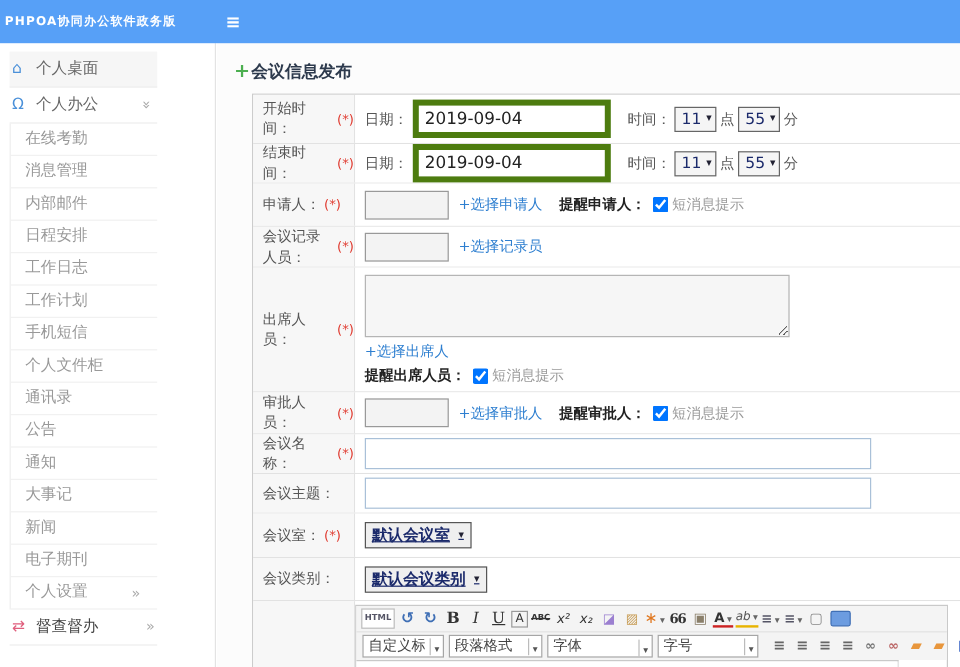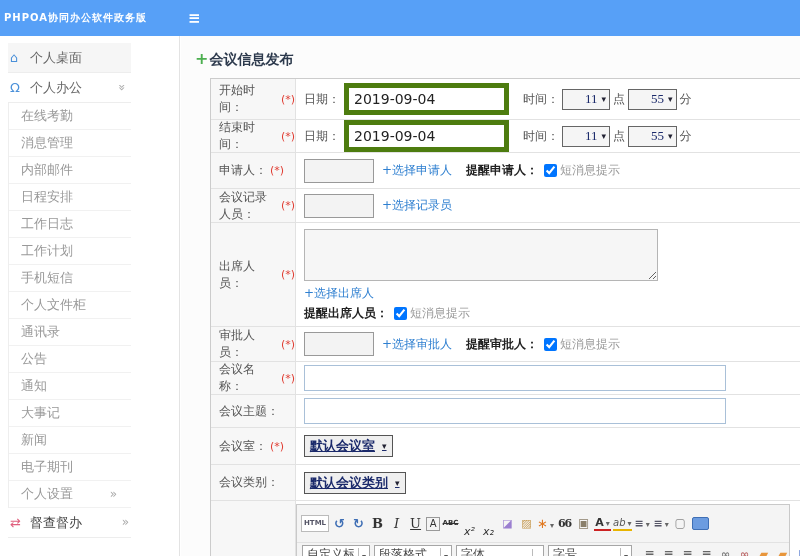--- a/index.html
+++ b/index.html
@@ -36,21 +36,21 @@
   .flabel{width:85px;flex-shrink:0;background:#f7f7f7;border-right:1px solid #e2e2e2;
           font-size:12px;color:#555;display:flex;align-items:center;padding-left:8px;box-sizing:border-box;}
   .req{color:#e03c31;margin-left:3px;font-size:11px;}
   .fvalue{flex:1;display:flex;align-items:center;padding:4px 8px;font-size:12px;color:#555;background:#fff;}
   .fvalue.col{flex-direction:column;align-items:flex-start;justify-content:center;}
   .r1{height:40px}.r2{height:32px}.r3{height:35px}.r4{height:33px}.r6{height:34px}
   .r7{height:32px}.r8{height:32px}.r9{height:36px}.r10{height:35px}.r11{height:84px}
   .date-input{width:145px;height:22px;border:5px solid #4d7c0f;font-size:14px;color:#222;
               padding:0 5px;margin:0 6px 0 4px;font-family:inherit;}
   .mini-select{display:inline-flex;align-items:center;border:1px solid #666;background:#f5f5f5;
-               height:19px;padding:0 3px 0 22px;margin:0 3px;color:#1b2a6b;font-size:13px;cursor:pointer;font-family:Liberation Serif, serif;}
+               height:19px;padding:0 3px 0 5px;margin:0 3px;color:#1b2a6b;font-size:13px;cursor:pointer;}
   .mini-select::after{content:"▾";font-size:9px;margin-left:4px;color:#223;}
   .small-input{width:64px;height:20px;border:1px solid #999;background:#f3f3f3;}
   .link{color:#2e7fd0;margin-left:8px;font-size:12px;text-decoration:none;cursor:pointer;}
   .remind{font-weight:bold;color:#222;margin-left:14px;}
   .remind.ml0{margin-left:0;}
   .cbx{margin:0 3px 0 6px;}
   .sms{color:#999;}
   .attendee-ta{width:348px;height:46px;border:1px solid #b5b5b5;background:#f6f6f6;resize:both;margin-top:2px;}
   .wide-input{width:416px;height:22px;border:1px solid #a9c0d8;font-family:inherit;}
   .big-select{display:inline-flex;align-items:center;border:1px solid #555;background:#efefef;
@@ -66,21 +66,21 @@
   .ed-content{height:100px;border-top:1px solid #c9c9c9;background:#fff;width:452px;
               border-right:1px solid #ddd;box-sizing:border-box;}
   [data-name="html-source-button"]{font-size:7px;border:1px solid #bbb;background:#fff;padding:0 2px;
                                    color:#556;font-weight:bold;line-height:15px;height:15px;}
   [data-name="undo-icon"],[data-name="redo-icon"]{color:#3f6fb5;font-size:13px;font-weight:bold;}
   [data-name="bold-icon"]{font-family:"DejaVu Serif",serif;font-weight:bold;font-size:13px;}
   [data-name="italic-icon"]{font-family:"DejaVu Serif",serif;font-style:italic;font-size:13px;}
   [data-name="underline-icon"]{font-family:"DejaVu Serif",serif;text-decoration:underline;font-size:13px;}
   [data-name="font-style-icon"]{border:1px solid #999;font-size:10px;height:12px;line-height:12px;min-width:12px;}
   [data-name="strikethrough-icon"]{font-size:7px;text-decoration:line-through;font-weight:bold;letter-spacing:0;}
-  [data-name="superscript-icon"],[data-name="subscript-icon"]{font-size:11px;font-style:italic;margin-top:16px;}
+  [data-name="superscript-icon"],[data-name="subscript-icon"]{font-size:11px;font-style:italic;}
   [data-name="eraser-icon"]{color:#9b7fd0;}
   [data-name="format-brush-icon"]{color:#c79b52;}
   [data-name="quick-format-icon"]{color:#e07820;font-size:13px;}
   [data-name="quick-format-icon"]::after,[data-name="font-color-icon"]::after,
   [data-name="highlight-color-icon"]::after,[data-name="ordered-list-icon"]::after,
   [data-name="unordered-list-icon"]::after{content:"▾";font-size:8px;color:#666;margin-left:2px;}
   [data-name="blockquote-icon"]{font-weight:bold;font-family:"DejaVu Serif",serif;font-size:11px;letter-spacing:-1px;}
   [data-name="paste-icon"]{color:#8a7f6a;font-size:12px;}
   [data-name="font-color-icon"]{font-size:11px;font-weight:bold;border-bottom:2px solid #cc2222;
                                 height:12px;line-height:11px;}

